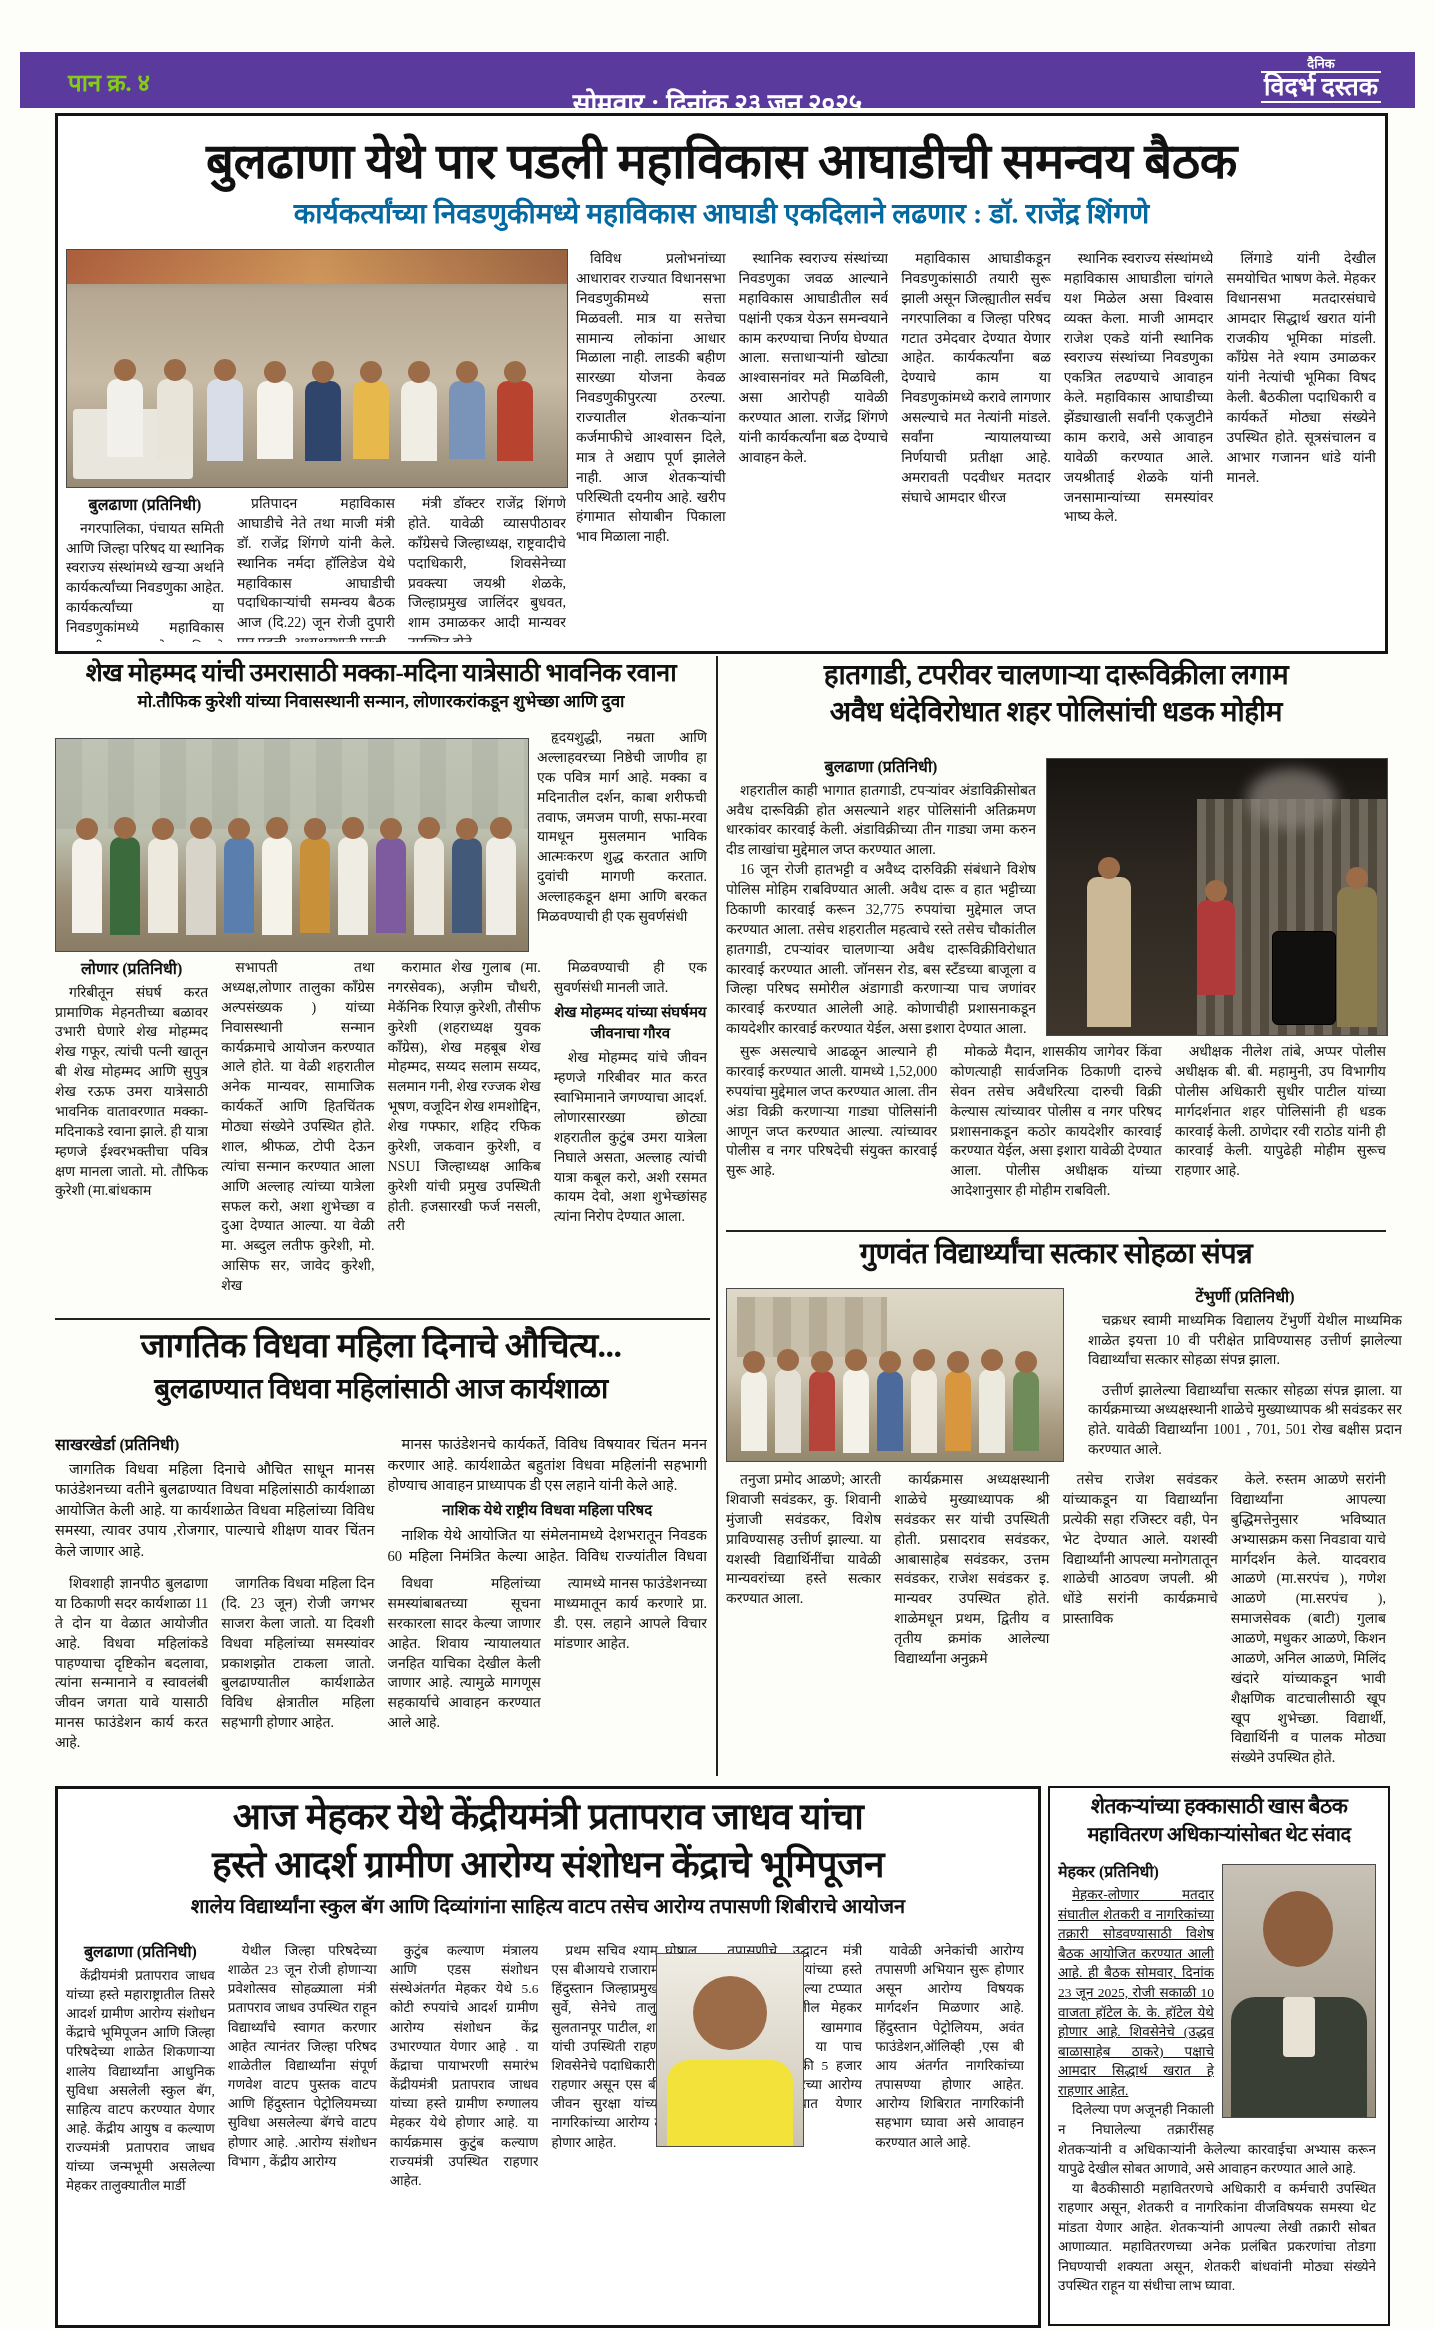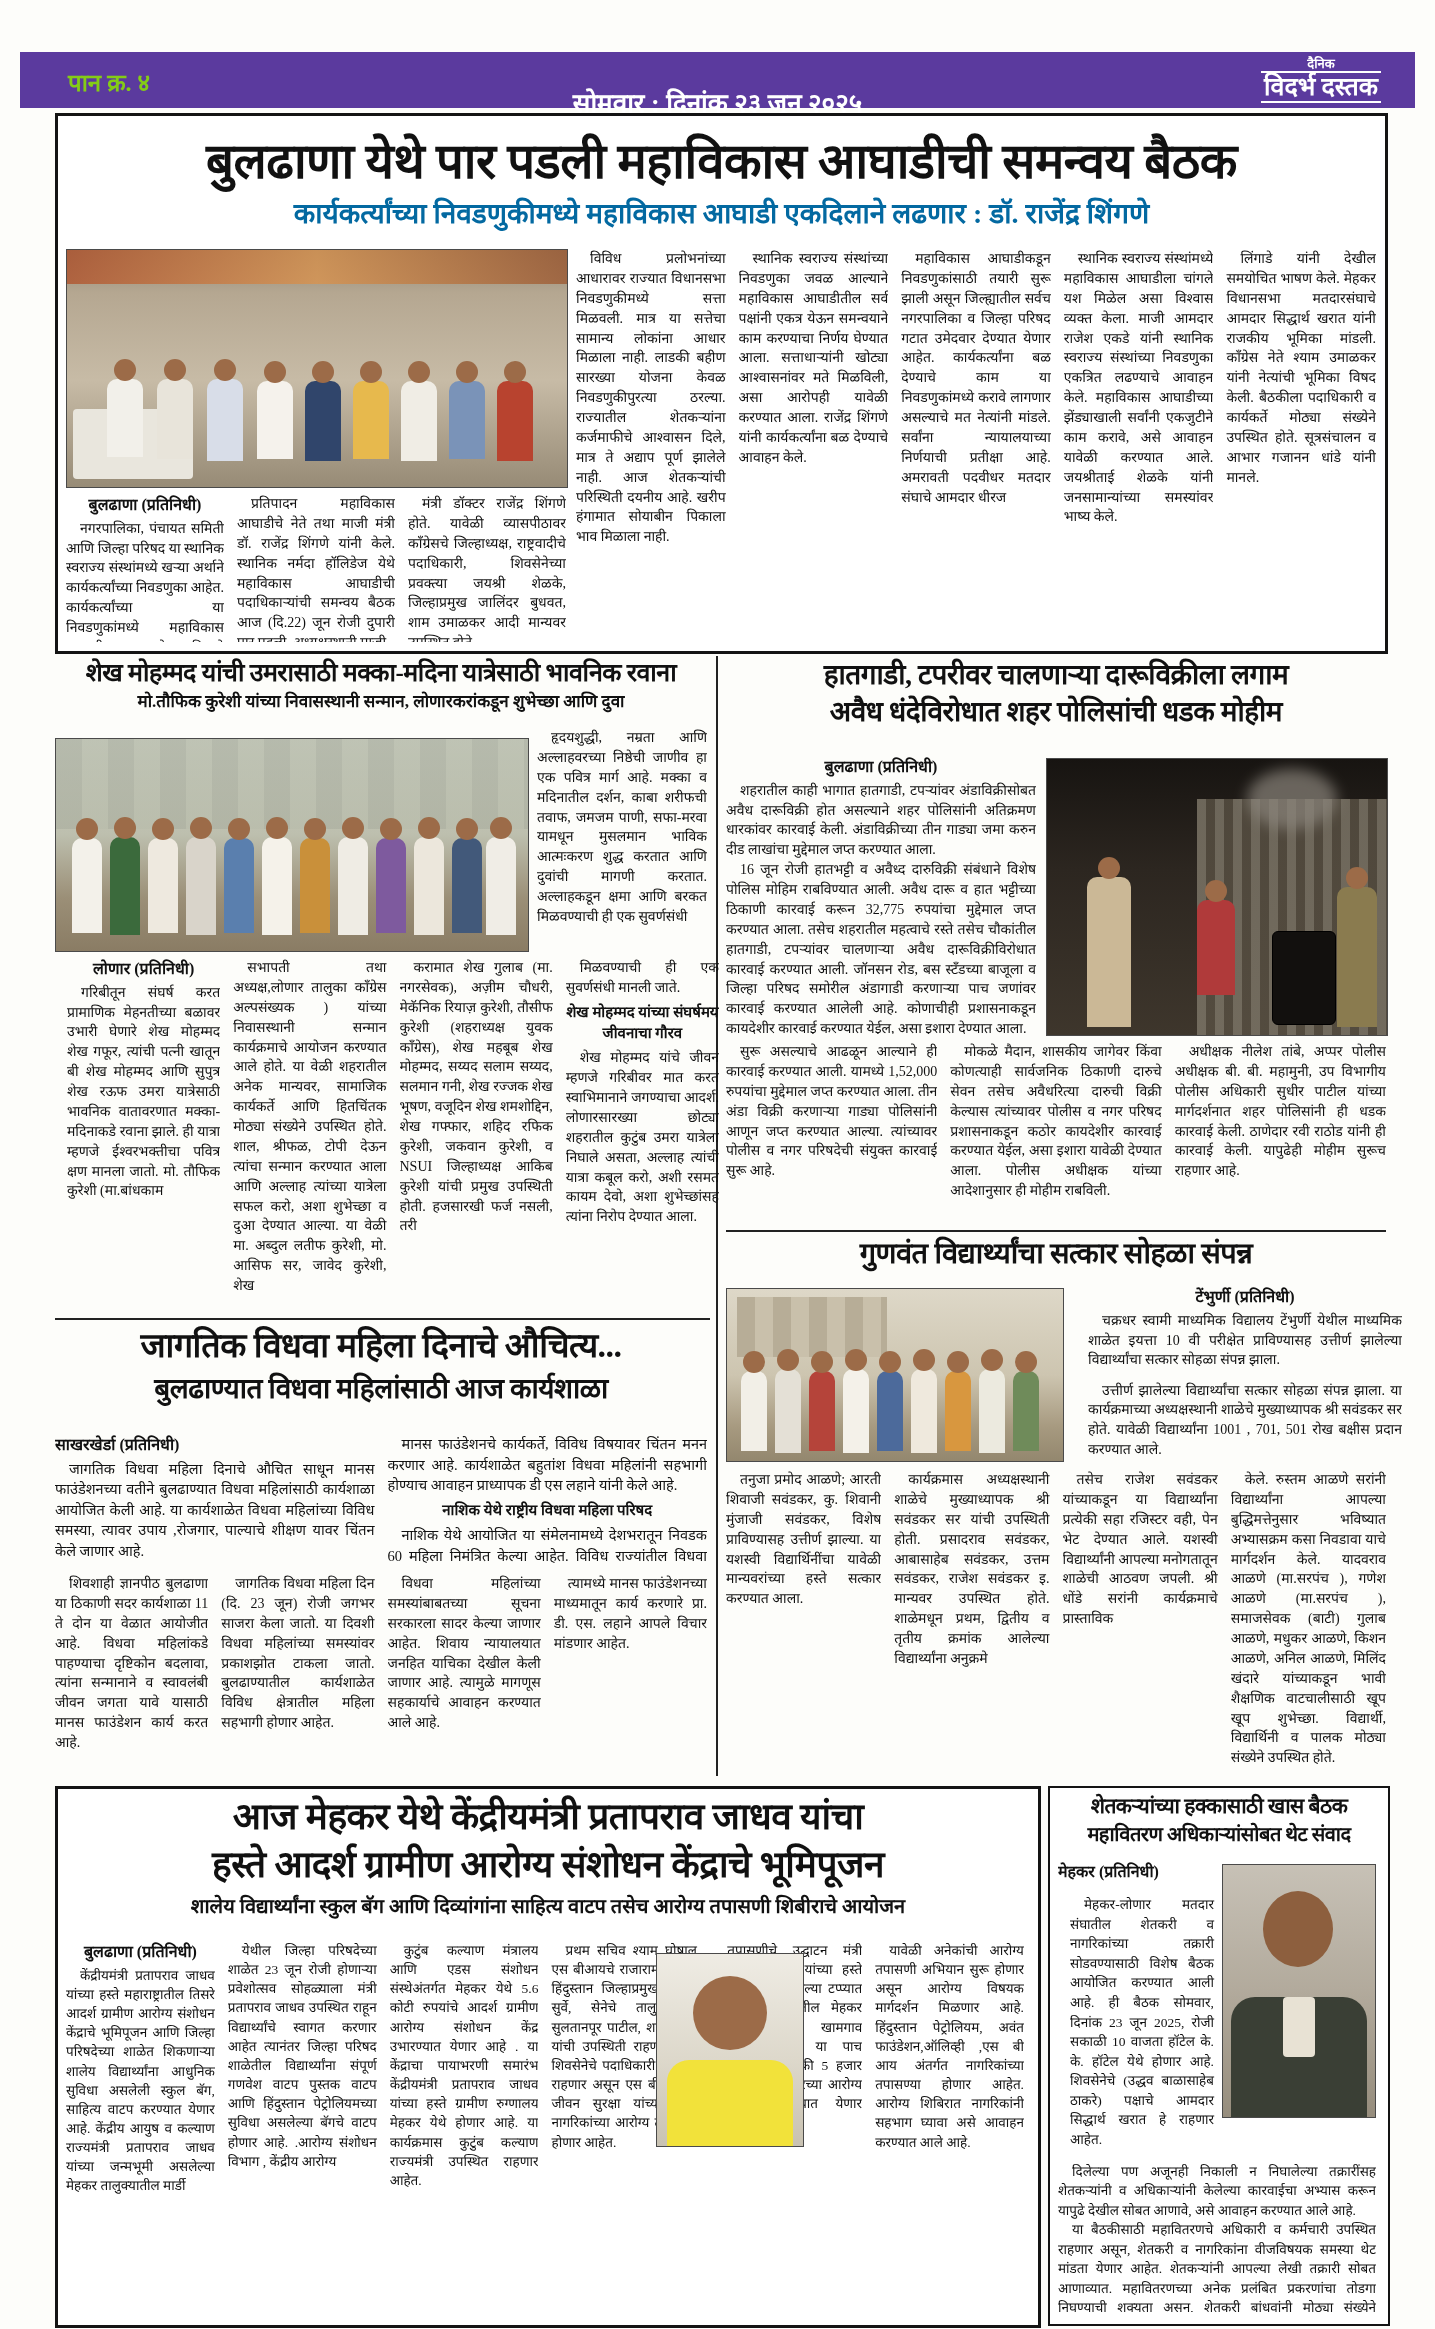--- a/index.html
+++ b/index.html
@@ -117,21 +117,21 @@
       <b class="fg" style="left:320px;bottom:18px;width:30px;height:95px;background:#7e5a9e;"></b>
       <b class="fg" style="left:358px;bottom:16px;width:30px;height:98px;background:#ece7dc;"></b>
       <b class="fg" style="left:396px;bottom:18px;width:30px;height:95px;background:#42597a;"></b>
       <b class="fg" style="left:430px;bottom:16px;width:30px;height:98px;background:#f0ede6;"></b>
     </div>
 
     <div class="c" style="position:absolute;left:482px;top:70px;width:170px;height:216px;">
       <p>हृदयशुद्धी, नम्रता आणि अल्लाहवरच्या निष्ठेची जाणीव हा एक पवित्र मार्ग आहे. मक्का व मदिनातील दर्शन, काबा शरीफची तवाफ, जमजम पाणी, सफा-मरवा यामधून मुसलमान भाविक आत्मःकरण शुद्ध करतात आणि दुवांची मागणी करतात. अल्लाहकडून क्षमा आणि बरकत मिळवण्याची ही एक सुवर्णसंधी</p>
     </div>
 
-    <div class="row" style="position:absolute;left:0;top:300px;width:652px;height:356px;margin-left:12px;">
+    <div class="row" style="position:absolute;left:0;top:300px;width:652px;height:356px;">
       <div class="c">
         <div class="dl" style="text-align:center;">लोणार (प्रतिनिधी)</div>
         <p>गरिबीतून संघर्ष करत प्रामाणिक मेहनतीच्या बळावर उभारी घेणारे शेख मोहम्मद शेख गफूर, त्यांची पत्नी खातून बी शेख मोहम्मद आणि सुपुत्र शेख रऊफ उमरा यात्रेसाठी भावनिक वातावरणात मक्का-मदिनाकडे रवाना झाले. ही यात्रा म्हणजे ईश्वरभक्तीचा पवित्र क्षण मानला जातो. मो. तौफिक कुरेशी (मा.बांधकाम</p>
       </div>
       <div class="c">
           <p>सभापती तथा अध्यक्ष,लोणार तालुका काँग्रेस अल्पसंख्यक ) यांच्या निवासस्थानी सन्मान कार्यक्रमाचे आयोजन करण्यात आले होते. या वेळी शहरातील अनेक मान्यवर, सामाजिक कार्यकर्ते आणि हितचिंतक मोठ्या संख्येने उपस्थित होते. शाल, श्रीफळ, टोपी देऊन त्यांचा सन्मान करण्यात आला आणि अल्लाह त्यांच्या यात्रेला सफल करो, अशा शुभेच्छा व दुआ देण्यात आल्या. या वेळी मा. अब्दुल लतीफ कुरेशी, मो. आसिफ सर, जावेद कुरेशी, शेख</p>
         </div>
       <div class="c">
           <p>करामात शेख गुलाब (मा. नगरसेवक), अज़ीम चौधरी, मेकॅनिक रियाज़ कुरेशी, तौसीफ कुरेशी (शहराध्यक्ष युवक काँग्रेस), शेख महबूब शेख मोहम्मद, सय्यद सलाम सय्यद, सलमान गनी, शेख रज्जक शेख भूषण, वजूदिन शेख शमशोद्दिन, शेख गफ्फार, शहिद रफिक कुरेशी, जकवान कुरेशी, व NSUI जिल्हाध्यक्ष आकिब कुरेशी यांची प्रमुख उपस्थिती होती. हजसारखी फर्ज नसली, तरी</p>
         </div>
@@ -290,19 +290,19 @@
     <div class="hl" style="font-size:20px;margin-top:4px;">महावितरण अधिकाऱ्यांसोबत थेट संवाद</div>
 
     <div class="abs" style="left:8px;top:72px;width:318px;height:452px;overflow:hidden;text-align:justify;font-size:13.5px;line-height:1.45;">
       <div class="ph" style="position:relative;float:right;width:152px;height:252px;margin:4px 0 6px 8px;
            background:linear-gradient(180deg,#c7c1b6 0%,#b2aa9c 50%,#968d7d 100%);">
         <div class="abs" style="left:40px;top:26px;width:70px;height:76px;border-radius:50%;background:#8d5f3e;"></div>
         <div class="abs" style="left:8px;bottom:0;width:136px;height:120px;border-radius:24px 24px 0 0;background:#3a3f35;"></div>
         <div class="abs" style="left:60px;bottom:60px;width:32px;height:60px;background:#e8e2d4;border-radius:4px;"></div>
       </div>
       <div class="dl" style="text-align:left;">मेहकर (प्रतिनिधी)</div>
-      <p style="margin:12px;text-indent:14px;">मेहकर-लोणार मतदार संघातील शेतकरी व नागरिकांच्या तक्रारी सोडवण्यासाठी विशेष बैठक आयोजित करण्यात आली आहे. ही बैठक सोमवार, दिनांक 23 जून 2025, रोजी सकाळी 10 वाजता हॉटेल के. के. हॉटेल येथे होणार आहे. शिवसेनेचे (उद्धव बाळासाहेब ठाकरे) पक्षाचे आमदार सिद्धार्थ खरात हे राहणार आहेत.</p>
+      <p style="margin:0;text-indent:14px;text-decoration:underline;">मेहकर-लोणार मतदार संघातील शेतकरी व नागरिकांच्या तक्रारी सोडवण्यासाठी विशेष बैठक आयोजित करण्यात आली आहे. ही बैठक सोमवार, दिनांक 23 जून 2025, रोजी सकाळी 10 वाजता हॉटेल के. के. हॉटेल येथे होणार आहे. शिवसेनेचे (उद्धव बाळासाहेब ठाकरे) पक्षाचे आमदार सिद्धार्थ खरात हे राहणार आहेत.</p>
       <p style="margin:0;text-indent:14px;">दिलेल्या पण अजूनही निकाली न निघालेल्या तक्रारींसह शेतकऱ्यांनी व अधिकाऱ्यांनी केलेल्या कारवाईचा अभ्यास करून यापुढे देखील सोबत आणावे, असे आवाहन करण्यात आले आहे.</p>
       <p style="margin:0;text-indent:14px;">या बैठकीसाठी महावितरणचे अधिकारी व कर्मचारी उपस्थित राहणार असून, शेतकरी व नागरिकांना वीजविषयक समस्या थेट मांडता येणार आहेत. शेतकऱ्यांनी आपल्या लेखी तक्रारी सोबत आणाव्यात. महावितरणच्या अनेक प्रलंबित प्रकरणांचा तोडगा निघण्याची शक्यता असून, शेतकरी बांधवांनी मोठ्या संख्येने उपस्थित राहून या संधीचा लाभ घ्यावा.</p>
     </div>
   </div>
 
 </div>
 
 </body></html>

